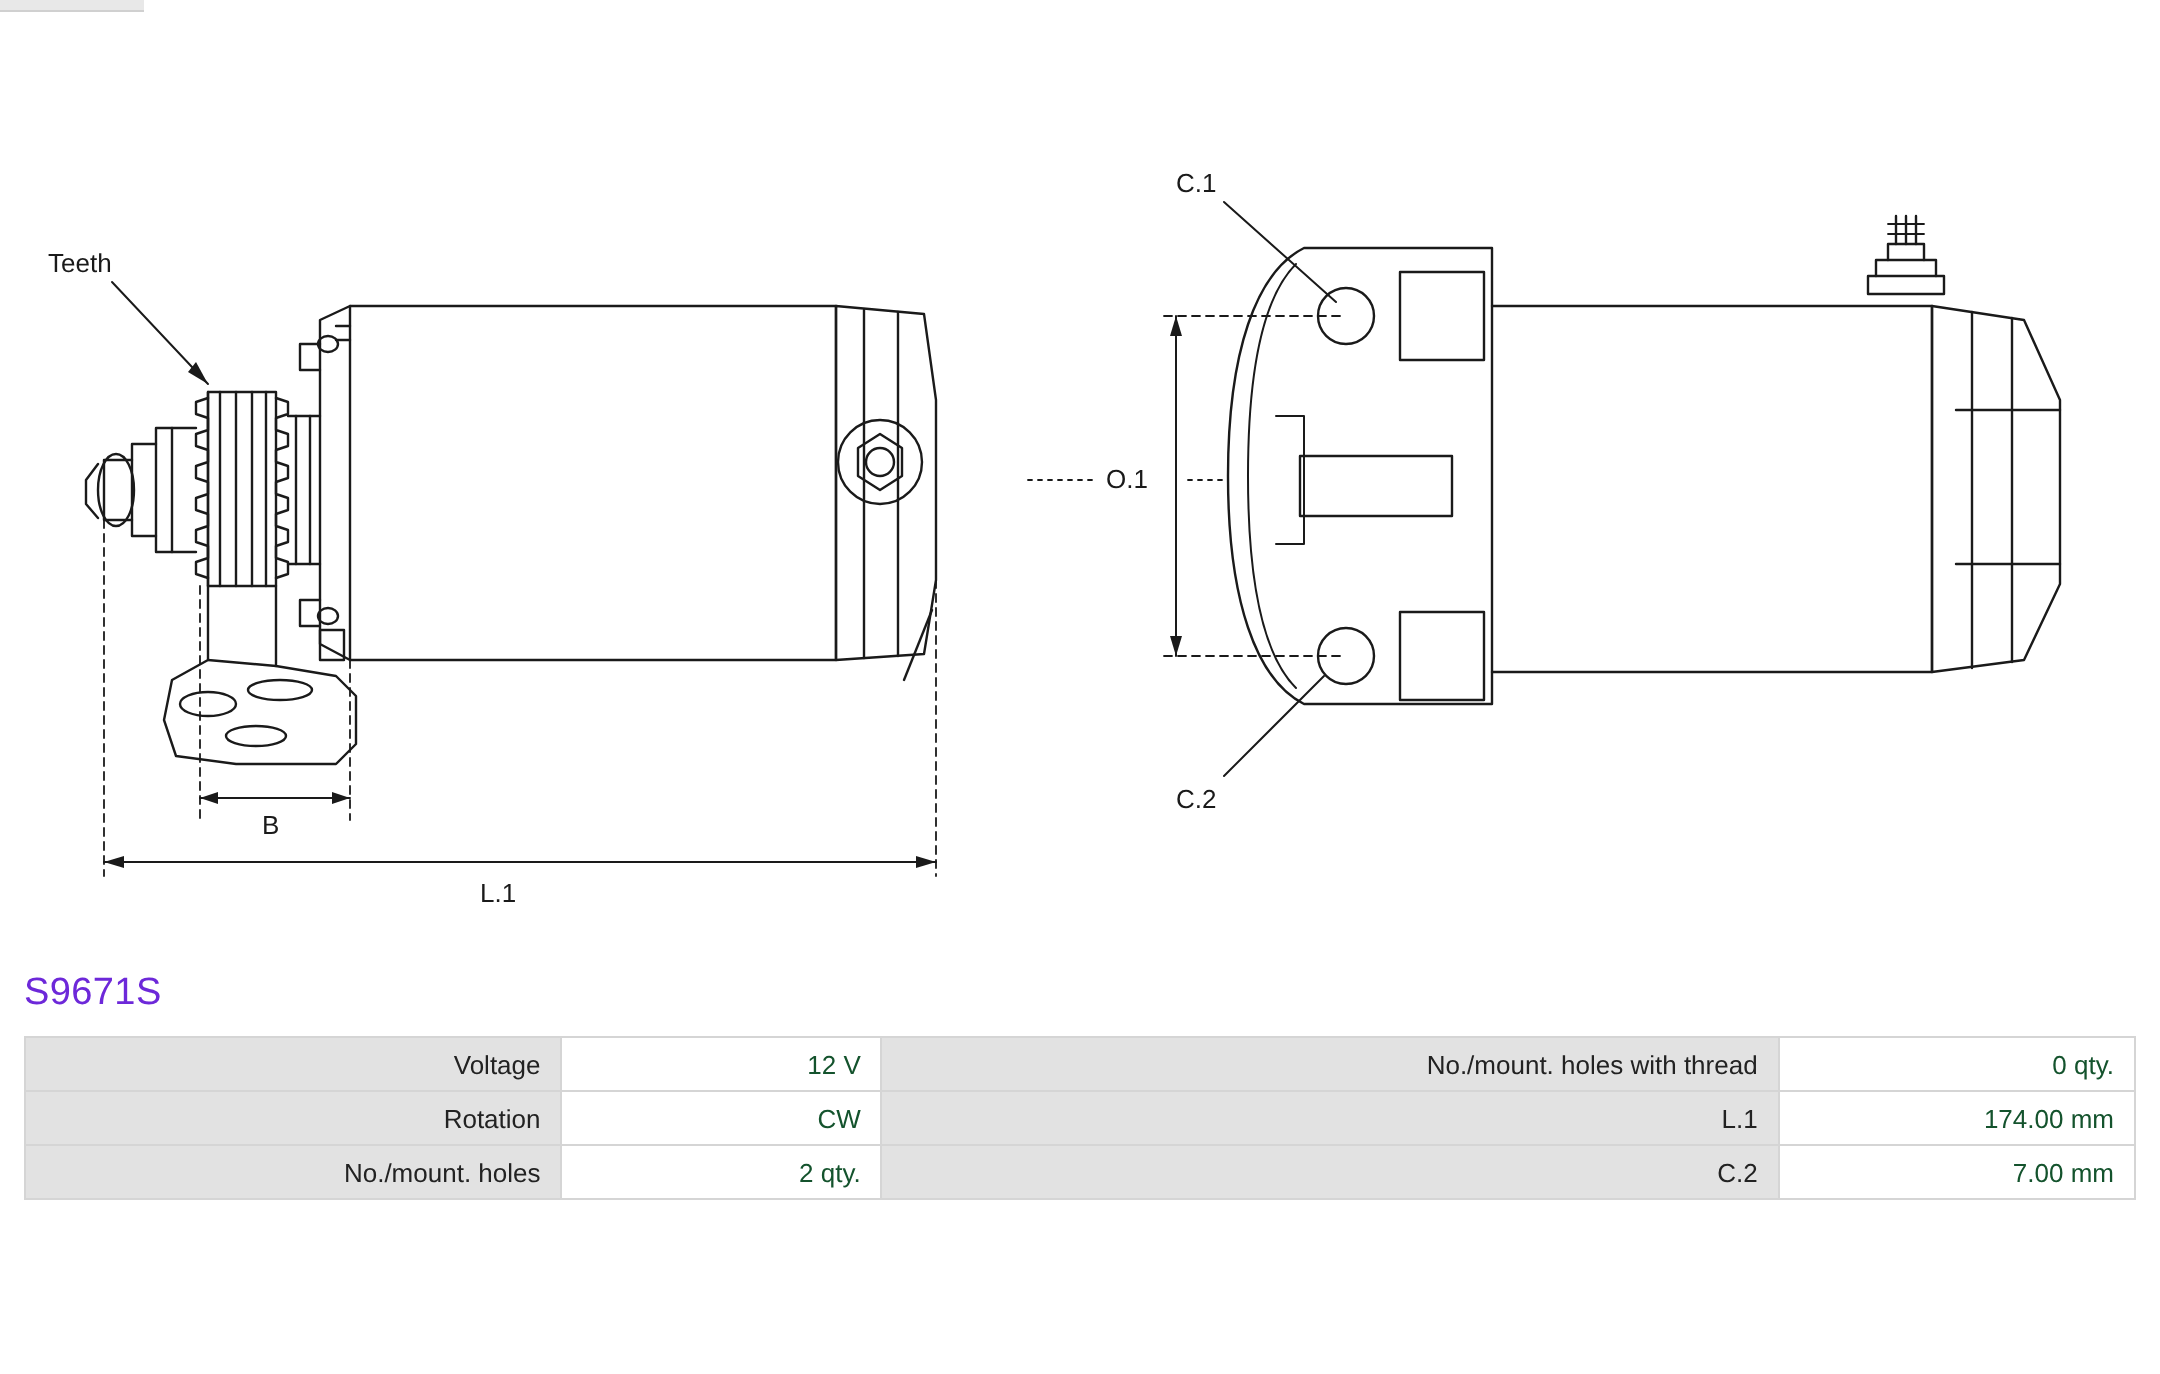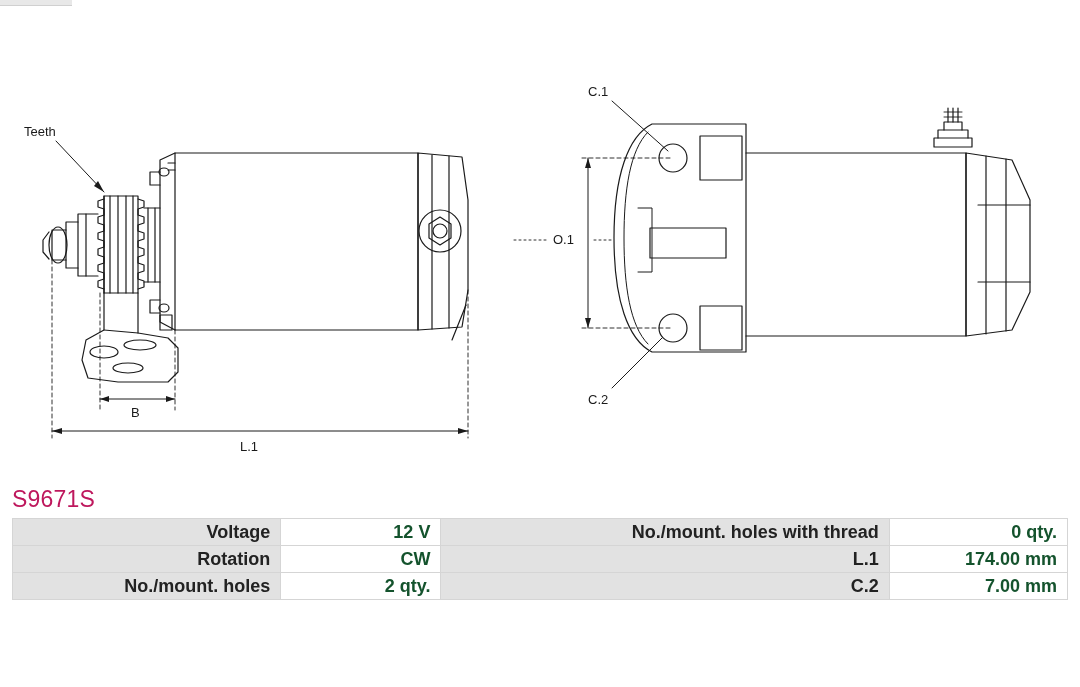--- a/index.html
+++ b/index.html
@@ -34,36 +34,35 @@
   .lbl {
     font-family: "Liberation Sans", sans-serif;
     font-size: 13px;
     fill: #1a1a1a;
   }
   
   .part-number {
     position: absolute;
     left: 12px;
     top: 486px;
-    font-size: 23px;
-    color: #be185d;
+    font-size: 19px;
+    color: #6d28d9;
     font-family: "Liberation Sans", sans-serif;
     letter-spacing: 0.2px;
     text-align: center;
   }
   
   .specs {
     position: absolute;
     left: 12px;
     top: 518px;
     width: 1056px;
     border-collapse: collapse;
     table-layout: fixed;
-    font-size: 18px;
-    font-weight: bold;
+    font-size: 13px;
   }
   .specs td {
     border: 1px solid #d5d5d5;
     height: 26px;
     padding: 0 10px;
     vertical-align: middle;
   }
   .specs td.key {
     background: #e2e2e2;
     text-align: right;

